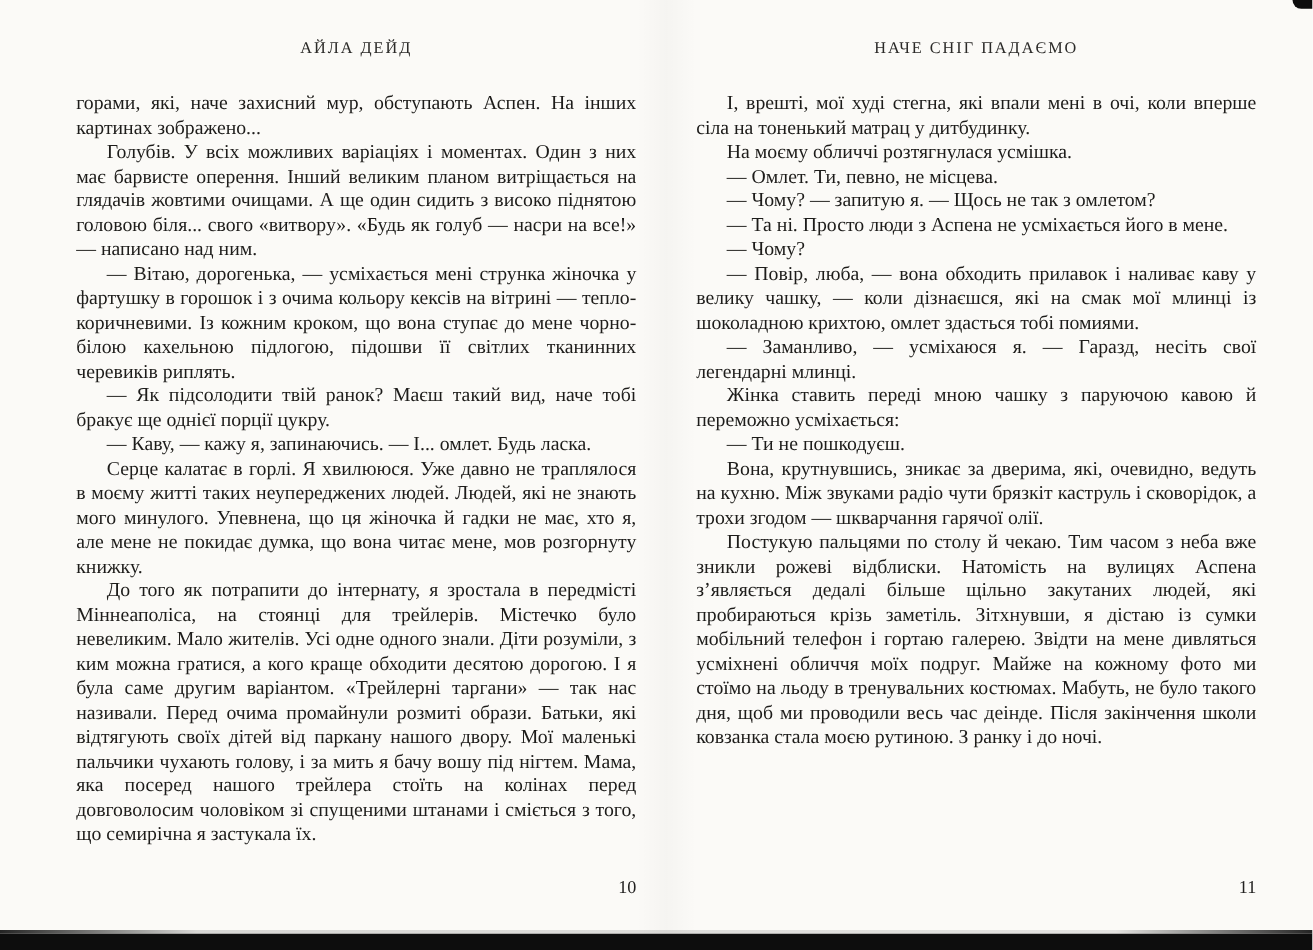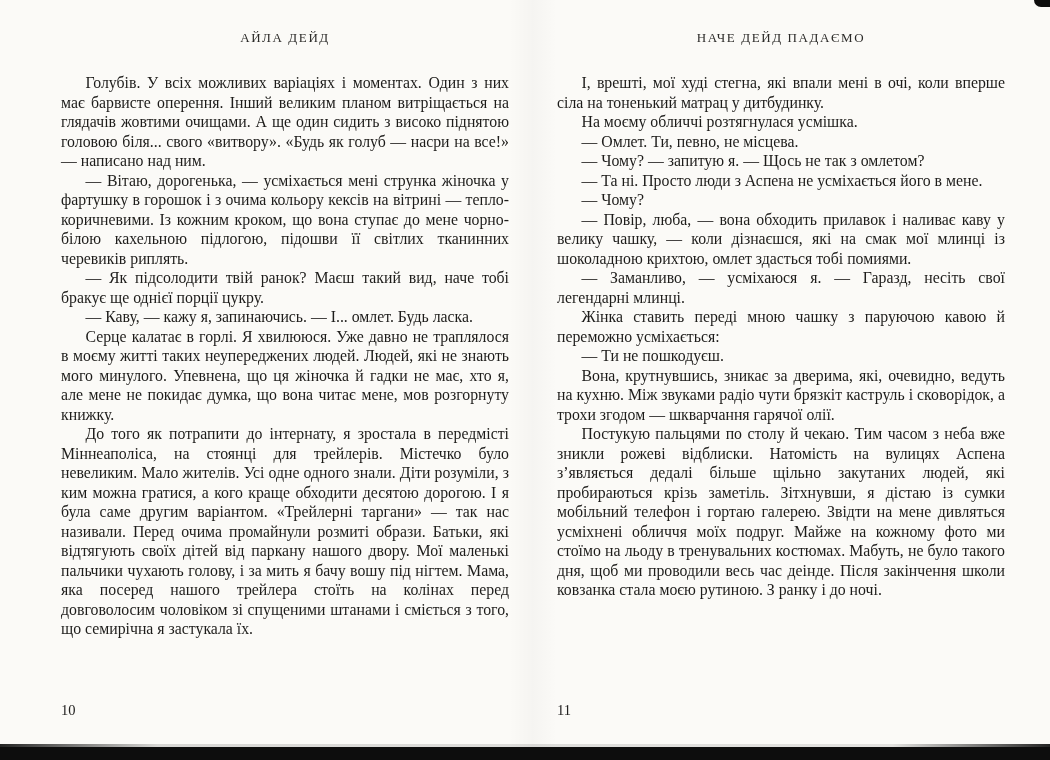--- a/index.html
+++ b/index.html
@@ -38,21 +38,21 @@
     line-height: 19.5px;
     text-align: justify;
     text-justify: inter-word;
   }
   .page-body p { margin: 0; }
   .page-body p.indent { text-indent: 1.55em; }
   .page-number {
     position: absolute;
     top: 702px;
     left: 0; right: 0;
-    text-align: left;
+    text-align: right;
     font-size: 14.5px;
     color: #222120;
   }
   .gutter-shade {
     position: absolute;
     top: 0;
     left: 509px;
     width: 48px;
     height: 760px;
     background: linear-gradient(to right, rgba(0,0,0,0.00), rgba(0,0,0,0.025), rgba(0,0,0,0.00));
@@ -86,32 +86,33 @@
   }
 </style>
 </head>
 <body>
 
 <div class="spread">
 
   <div class="page left">
     <div class="running-header">АЙЛА ДЕЙД</div>
     <div class="page-body">
+        <p class="noindent">горами, які, наче захисний мур, обступають Аспен. На інших картинах зображено...</p>
         <p class="indent">Голубів. У всіх можливих варіаціях і моментах. Один з них має барвисте оперення. Інший великим планом витріщається на глядачів жовтими очищами. А ще один сидить з високо піднятою головою біля... свого «витвору». «Будь як голуб — насри на все!» — написано над ним.</p>
         <p class="indent">— Вітаю, дорогенька, — усміхається мені струнка жіночка у фартушку в горошок і з очима кольору кексів на вітрині — тепло-коричневими. Із кожним кроком, що вона ступає до мене чорно-білою кахельною підлогою, підошви її світлих тканинних черевиків риплять.</p>
         <p class="indent">— Як підсолодити твій ранок? Маєш такий вид, наче тобі бракує ще однієї порції цукру.</p>
         <p class="indent">— Каву, — кажу я, запинаючись. — І... омлет. Будь ласка.</p>
         <p class="indent">Серце калатає в горлі. Я хвилююся. Уже давно не траплялося в моєму житті таких неупереджених людей. Людей, які не знають мого минулого. Упевнена, що ця жіночка й гадки не має, хто я, але мене не покидає думка, що вона читає мене, мов розгорнуту книжку.</p>
         <p class="indent">До того як потрапити до інтернату, я зростала в передмісті Міннеаполіса, на стоянці для трейлерів. Містечко було невеликим. Мало жителів. Усі одне одного знали. Діти розуміли, з ким можна гратися, а кого краще обходити десятою дорогою. І я була саме другим варіантом. «Трейлерні таргани» — так нас називали. Перед очима промайнули розмиті образи. Батьки, які відтягують своїх дітей від паркану нашого двору. Мої маленькі пальчики чухають голову, і за мить я бачу вошу під нігтем. Мама, яка посеред нашого трейлера стоїть на колінах перед довговолосим чоловіком зі спущеними штанами і сміється з того, що семирічна я застукала їх.</p>
       </div>
     <div class="page-number">10</div>
   </div>
 
   <div class="page right">
-    <div class="running-header">НАЧЕ ДЕЙД ПАДАЄМО</div>
+    <div class="running-header">НАЧЕ СНІГ ПАДАЄМО</div>
     <div class="page-body">
         <p class="indent">І, врешті, мої худі стегна, які впали мені в очі, коли вперше сіла на тоненький матрац у дитбудинку.</p>
         <p class="indent">На моєму обличчі розтягнулася усмішка.</p>
         <p class="indent">— Омлет. Ти, певно, не місцева.</p>
         <p class="indent">— Чому? — запитую я. — Щось не так з омлетом?</p>
         <p class="indent">— Та ні. Просто люди з Аспена не усміхається його в мене.</p>
         <p class="indent">— Чому?</p>
         <p class="indent">— Повір, люба, — вона обходить прилавок і наливає каву у велику чашку, — коли дізнаєшся, які на смак мої млинці із шоколадною крихтою, омлет здасться тобі помиями.</p>
         <p class="indent">— Заманливо, — усміхаюся я. — Гаразд, несіть свої легендарні млинці.</p>
         <p class="indent">Жінка ставить переді мною чашку з паруючою кавою й переможно усміхається:</p>

